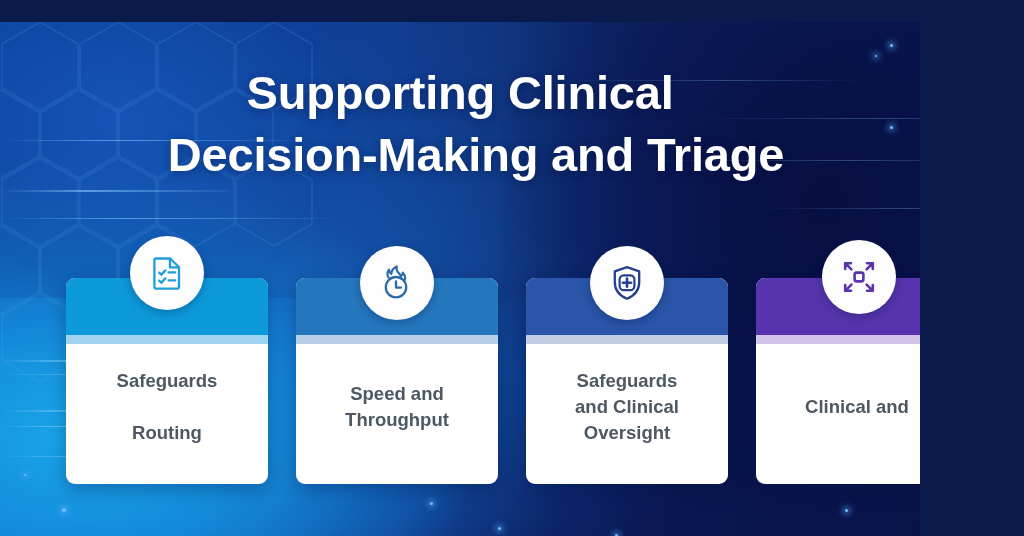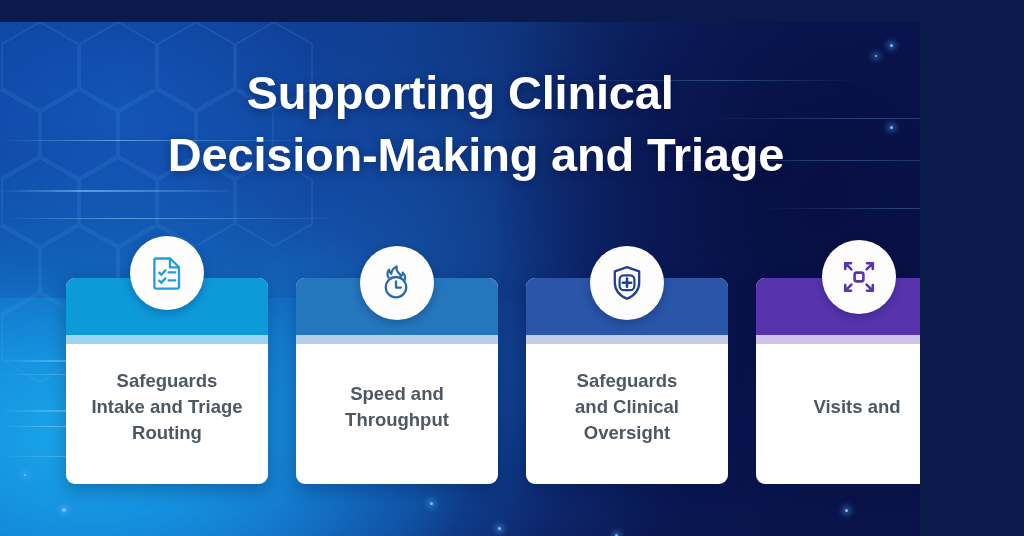--- a/index.html
+++ b/index.html
@@ -199,21 +199,21 @@
   </div>
 
   <div class="cards">
 
     <div class="card" style="left:0;">
       <div class="card-head" style="background:#0d9adb;"></div>
       <div class="card-strip" style="background:#9ed4ef;"></div>
       <div class="card-body">
         <div class="card-label">
           <span>Safeguards</span><br>
-          <span>Intake and Triage</span><br>
+          <br>
           <span>Routing</span>
         </div>
       </div>
     </div>
 
     <div class="card" style="left:460px;">
       <div class="card-head" style="background:#2a55a8;"></div>
       <div class="card-strip" style="background:#c2cde5;"></div>
       <div class="card-body">
         <div class="card-label">
@@ -233,21 +233,21 @@
           <span>Throughput</span>
         </div>
       </div>
     </div>
 
     <div class="card" style="left:690px;">
       <div class="card-head" style="background:#5734ad;"></div>
       <div class="card-strip" style="background:#cfc3e8;"></div>
       <div class="card-body">
         <div class="card-label">
-          <span>Visits and</span><br>
+          <span>Clinical and</span><br>
         </div>
       </div>
     </div>
   </div>
 
   <div class="badge" style="left:130px; top:214px;">
     <svg width="40" height="40" viewBox="0 0 40 40">
       <path d="M9 5.5h14.2L32 14.3V34a1.6 1.6 0 0 1-1.6 1.6H9A1.6 1.6 0 0 1 7.4 34V7.1A1.6 1.6 0 0 1 9 5.5z" fill="none" stroke="#1f9ed8" stroke-width="2.3" stroke-linejoin="round"></path>
       <path d="M23 5.8v8.6h8.6" fill="none" stroke="#1f9ed8" stroke-width="2.3" stroke-linejoin="round"></path>
       <path d="M12.2 19.6l2.1 2.2 4.1-4.4" fill="none" stroke="#1f9ed8" stroke-width="2.3" stroke-linecap="round" stroke-linejoin="round"></path>

